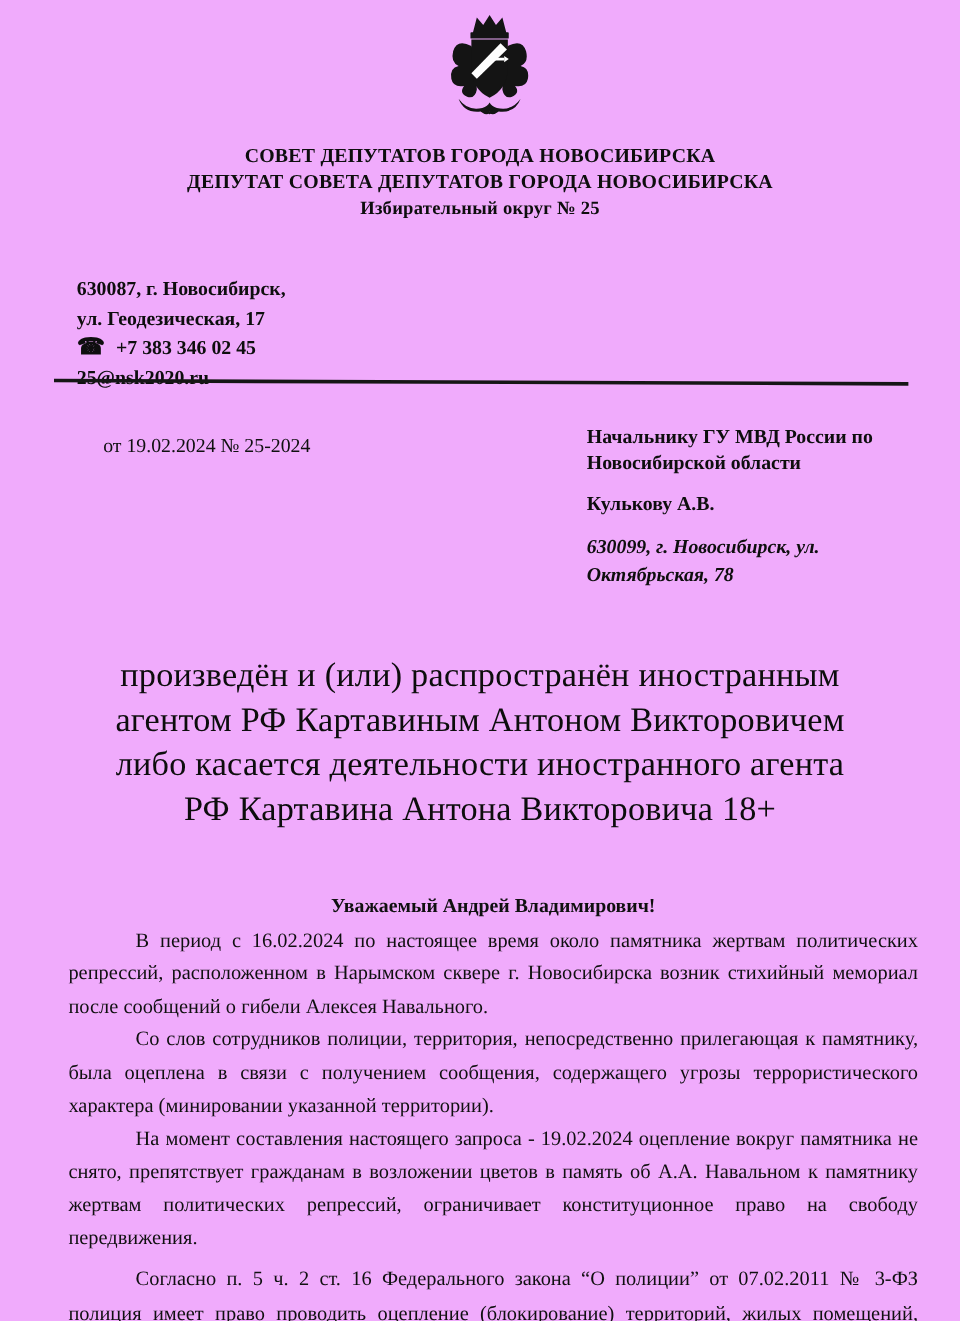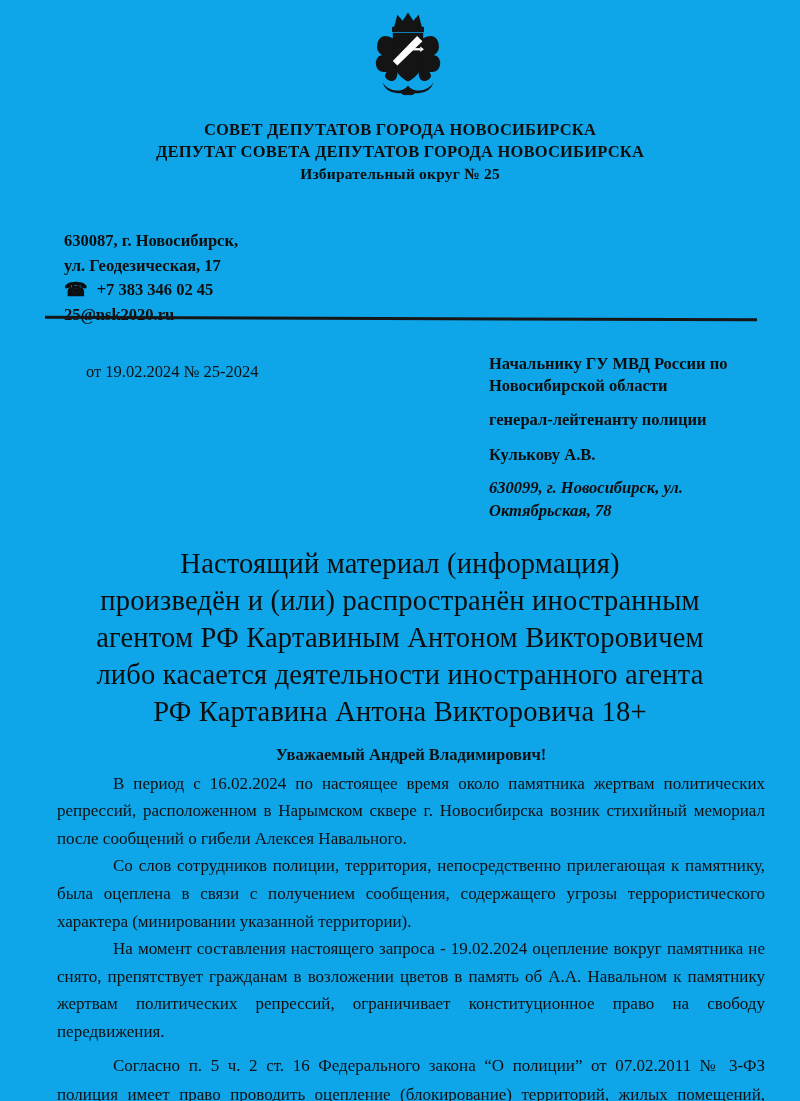--- a/index.html
+++ b/index.html
@@ -1,21 +1,21 @@
 <!DOCTYPE html>
 <html lang="ru"><head>
 <meta charset="utf-8">
 <style>
   * { margin:0; padding:0; box-sizing:border-box; }
   html,body { background:#e8e8e8; }
   .page {
     position:relative;
     width:800px; height:1101px;
     margin:0 auto;
-    background:#0ea5e9;
+    background:#f0abfc;
     color:#111;
     font-family:"Liberation Serif", serif;
     overflow:hidden;
   }
   
   .emblem {
     position:absolute; top:12px; left:50%; margin-left:-30px;
     width:76px; height:92px;
   }
   
@@ -117,27 +117,25 @@
     </div>
     <div>25@nsk2020.ru</div>
   </div>
 
   <div class="rule"></div>
 
   <div class="refnum">от 19.02.2024 № 25-2024</div>
 
   <div class="recipient">
     <p>Начальнику ГУ МВД России по Новосибирской области</p>
-    <p>генерал-лейтенанту полиции</p>
     <p>Кулькову А.В.</p>
     <p>630099, г. Новосибирск, ул. Октябрьская, 78</p>
   </div>
 
   <div class="notice">
-    <div>Настоящий материал (информация)</div>
     <div>произведён и (или) распространён иностранным</div>
     <div>агентом РФ Картавиным Антоном Викторовичем</div>
     <div>либо касается деятельности иностранного агента</div>
     <div>РФ Картавина Антона Викторовича 18+</div>
   </div>
 
   <div class="letter-body">
     <p class="salutation">Уважаемый Андрей Владимирович!</p>
     <p class="para">В период с 16.02.2024 по настоящее время около памятника жертвам политических репрессий, расположенном в Нарымском сквере г. Новосибирска возник стихийный мемориал после сообщений о гибели Алексея Навального.</p>
     <p class="para">Со слов сотрудников полиции, территория, непосредственно прилегающая к памятнику, была оцеплена в связи с получением сообщения, содержащего угрозы террористического характера (минировании указанной территории).</p>

